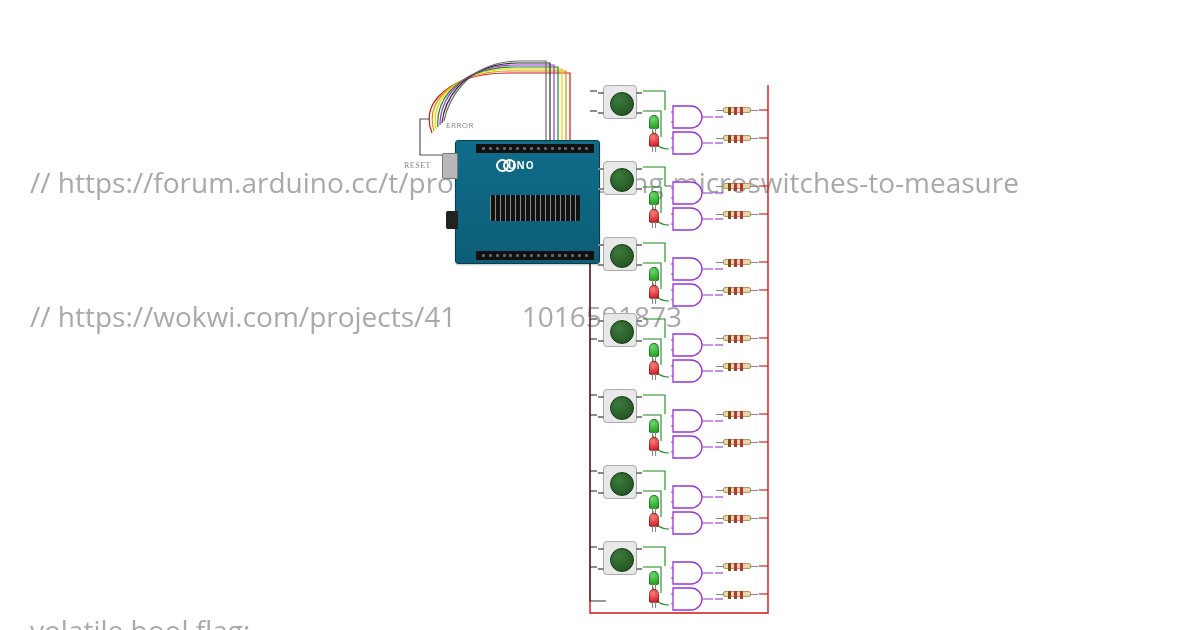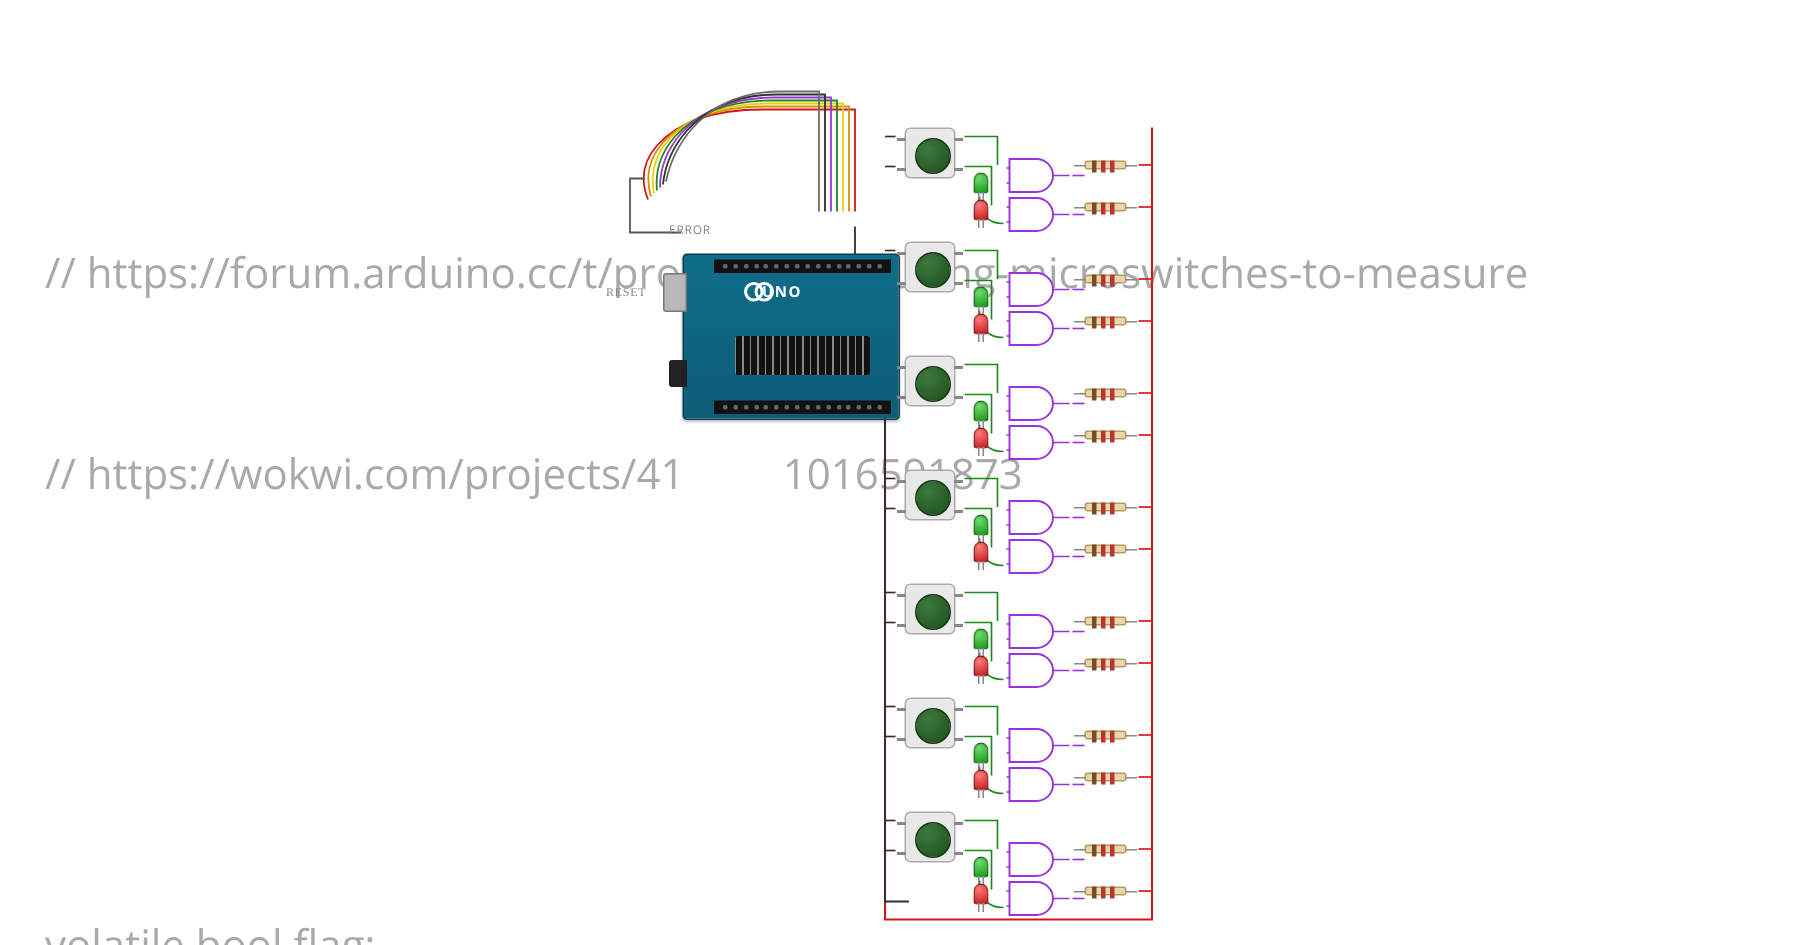--- a/index.html
+++ b/index.html
@@ -31,26 +31,25 @@
     position: absolute;
     left: 420px; top: 55px;
     width: 370px; height: 560px;
     z-index: 10;
   }
   svg.wiring { position:absolute; left:0; top:0; width:370px; height:560px; overflow:visible; }
 
   .arduino {
     position: absolute;
     left: 35px; top: 85px;
-    width: 145px; height: 111px;
+    width: 145px; height: 124px;
     background: linear-gradient(#0f6d8a,#0d5d78);
     border: 1px solid #0a3d4d;
     border-radius: 3px;
     box-shadow: 0 1px 2px rgba(0,0,0,.25);
-    margin-top: 29px;
   }
   .arduino .usb {
     position:absolute; left:-14px; top:12px; width:16px; height:26px;
     background:#b8b8b8; border:1px solid #777; border-radius:2px 0 0 2px;
   }
   .arduino .barrel {
     position:absolute; left:-10px; top:70px; width:12px; height:18px;
     background:#222; border-radius:2px 0 0 2px;
   }
   .arduino .chip {

